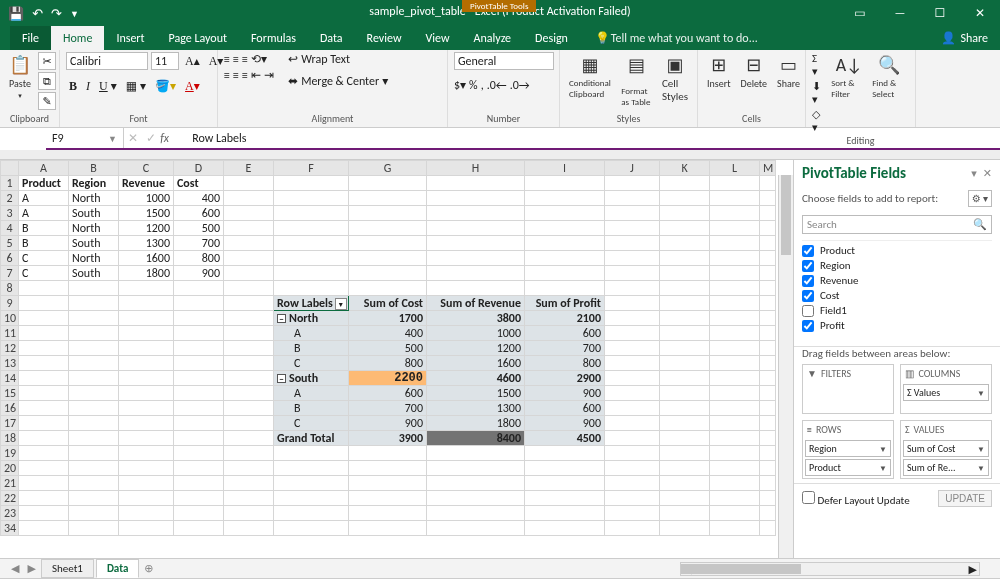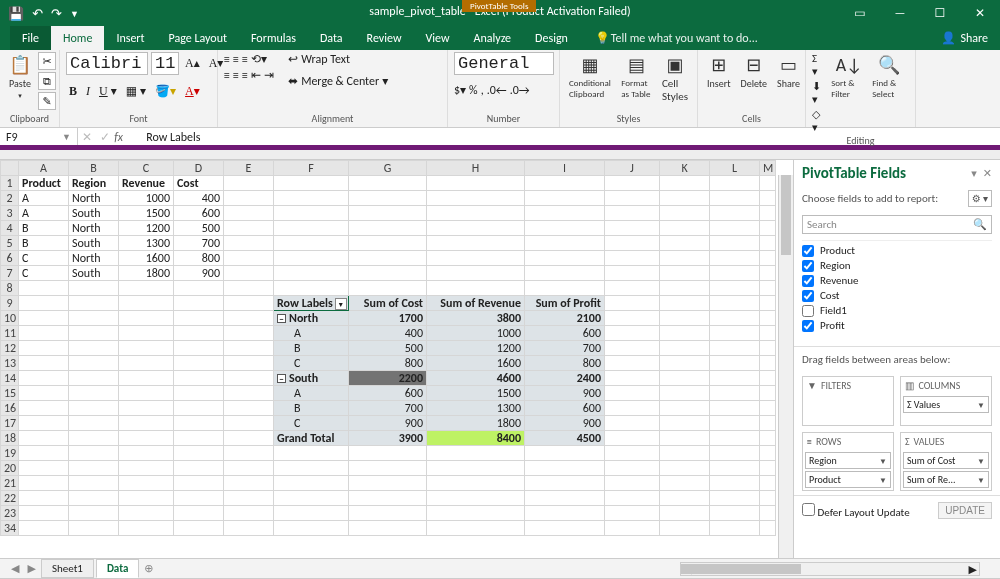--- a/index.html
+++ b/index.html
@@ -22,27 +22,27 @@
   .ribbon-share { margin-left:auto; padding:0 12px; display:flex; align-items:center; gap:4px;}
   
   .ribbon { height:78px; background:#f3f3f3; border-bottom:1px solid #ccc; display:flex; }
   .rgroup { border-right:1px solid #ddd; padding:2px 6px 0; display:flex; flex-direction:column; }
   .rgroup .body { flex:1; display:flex; align-items:flex-start; gap:4px; }
   .rgroup .label { font-size:10px; color:#555; text-align:center; padding-bottom:2px; }
   .icon-box { width:18px; height:18px; border:1px solid #bbb; background:#fff; display:inline-flex; align-items:center; justify-content:center; font-size:11px; }
   .bigbtn { display:flex; flex-direction:column; align-items:center; gap:1px; font-size:10px; color:#333; padding:2px 3px; }
   .bigbtn svg, .bigbtn .glyph { width:22px; height:22px; }
   .glyph { font-size:18px; display:inline-block; text-align:center; }
-  .sel { border:1px solid #bbb; background:#fff; font-size:17px; padding:1px 3px;font-family:Liberation Mono, monospace; }
+  .sel { border:1px solid #bbb; background:#fff; font-size:12px; padding:1px 3px; }
   .font-row { display:flex; gap:3px; align-items:center; }
   .font-row .btn { padding:1px 3px; font-family:"Times New Roman",serif; }
   .col { display:flex; flex-direction:column; gap:2px;}
   .row { display:flex; gap:3px; align-items:center; }
   
-  .fbar { height:22px; border-bottom:5px solid #701a75; display:flex; align-items:center; font-size:12px; }
+  .fbar { height:22px; border-bottom:2px solid #701a75; display:flex; align-items:center; font-size:12px;margin-left:46px; }
   .namebox { width:78px; border-right:1px solid #ccc; padding:0 6px; height:100%; display:flex; align-items:center; justify-content:space-between;}
   .namebox span.drop { color:#888; font-size:9px;}
   .fx { width:26px; color:#666; font-style:italic; }
   .fval { padding:0 6px;}
   .divider-under-fbar { height:10px; background:#eee; border-bottom:1px solid #ccc;}
   
   .workspace { display:flex; height:398px; }
   .gridpane { flex:1; overflow:hidden; position:relative; background:#fff;}
   table.grid { border-collapse:collapse; table-layout:fixed; width:773px;}
   table.grid th, table.grid td { border:1px solid #d6d6d6; font-size:12px; height:15px; padding:0 3px; white-space:nowrap; overflow:hidden;}
@@ -63,21 +63,21 @@
   .fieldpane { width:207px; border-left:1px solid #ccc; background:#fff; display:flex; flex-direction:column; font-size:11px;}
   .fp-head { display:flex; align-items:center; padding:4px 8px; }
   .fp-head h3 { font-size:15px; color:#0c6b3f; font-weight:600; flex:1;}
   .fp-sub { padding:4px 8px; color:#555; display:flex; align-items:center;}
   .fp-sub .gear { margin-left:auto; border:1px solid #bbb; padding:1px 3px; font-size:10px;}
   .fp-search { margin:4px 8px; border:1px solid #bbb; display:flex; align-items:center; padding:2px 4px; color:#888;}
   .fp-search span.mag { margin-left:auto; color:#0c6b3f;}
   .fp-fields { margin:2px 8px; border:0; max-height:104px; overflow:hidden; position:relative; border-top:1px solid #eee; padding-top:2px;}
   .fp-field { display:flex; align-items:center; gap:6px; padding:1px 0;}
   .fp-field input { width:12px; height:12px;}
-  .fp-drag { padding:6px 8px; border-top:1px solid #ddd; color:#555;}
+  .fp-drag { padding:0 8px; border-top:1px solid #ddd; color:#555;}
   .fp-areas { display:grid; grid-template-columns:1fr 1fr; gap:6px; padding:4px 8px; }
   .area { border:1px solid #ccc; min-height:50px; display:flex; flex-direction:column;}
   .area .area-head { font-size:10px; color:#666; padding:2px 4px; display:flex; align-items:center; gap:4px;}
   .area .pill { margin:2px; border:1px solid #bbb; background:#fff; font-size:10px; padding:1px 3px; display:flex; justify-content:space-between; align-items:center;}
   .area .pill span.arr { font-size:8px; color:#555;}
   .fp-footer { padding:6px 8px; display:flex; align-items:center; border-top:1px solid #ddd;}
   .fp-footer button { margin-left:auto; font-size:10px; border:1px solid #ccc; background:#f4f4f4; padding:2px 6px; color:#888;}
   
   .sheet-tabs { height:20px; border-top:1px solid #ccc; background:#f3f3f3; display:flex; align-items:center; font-size:11px; padding-left:8px; gap:2px;}
   .sheet-tabs .nav { color:#888; padding:0 3px;}
@@ -202,21 +202,21 @@
     <div class="label">Number</div>
   </div>
   <div class="rgroup" style="width:138px;">
     <div class="body">
       <div class="bigbtn">
           <span class="glyph">▦</span>
           <span style="font-size:9px;">Conditional Clipboard</span>
         </div>
       <div class="bigbtn">
           <span class="glyph">▤</span>
-          <span style="font-size:9px;">Format as Table</span>
+          <span style="font-size:9px;margin-top:8px;">Format as Table</span>
         </div>
       <div class="bigbtn">
           <span class="glyph">▣</span>
           <span style="font-size:11px;">Cell Styles</span>
         </div>
     </div>
     <div class="label">Styles</div>
   </div>
   <div class="rgroup" style="width:108px;">
     <div class="body">
@@ -496,23 +496,23 @@
             <td></td>
           </tr>
           <tr>
             <th class="rowh">14</th>
             <td></td>
             <td></td>
             <td></td>
             <td></td>
             <td></td>
             <td class="pivot-rowlab" style="background: rgb(221, 227, 231); font-weight: bold;"><span class="expand-btn">−</span><b>South</b></td>
-            <td class="num" style="background: #737373; font-weight: bold;">2200</td>
+            <td class="num" style="background: #fdba74; font-weight: bold; font-family: Liberation Mono, monospace;">2200</td>
             <td class="num" style="background: rgb(221, 227, 231); font-weight: bold;">4600</td>
-            <td class="num" style="background: rgb(221, 227, 231); font-weight: bold;">2400</td>
+            <td class="num" style="background: rgb(221, 227, 231); font-weight: bold;">2900</td>
             <td></td>
             <td></td>
             <td></td>
             <td></td>
           </tr>
           <tr>
             <th class="rowh">15</th>
             <td></td>
             <td></td>
             <td></td>
@@ -561,21 +561,21 @@
           </tr>
           <tr>
             <th class="rowh">18</th>
             <td></td>
             <td></td>
             <td></td>
             <td></td>
             <td></td>
             <td class="pivot-rowlab" style="background: rgb(221, 227, 231); font-weight: bold;">Grand Total</td>
             <td class="num" style="background: rgb(221, 227, 231); font-weight: bold;">3900</td>
-            <td class="num" style="background: #bef264; font-weight: bold;">8400</td>
+            <td class="num" style="background: #737373; font-weight: bold;">8400</td>
             <td class="num" style="background: rgb(221, 227, 231); font-weight: bold;">4500</td>
             <td></td>
             <td></td>
             <td></td>
             <td></td>
           </tr>
           <tr>
             <th class="rowh">19</th>
             <td></td>
             <td></td>

